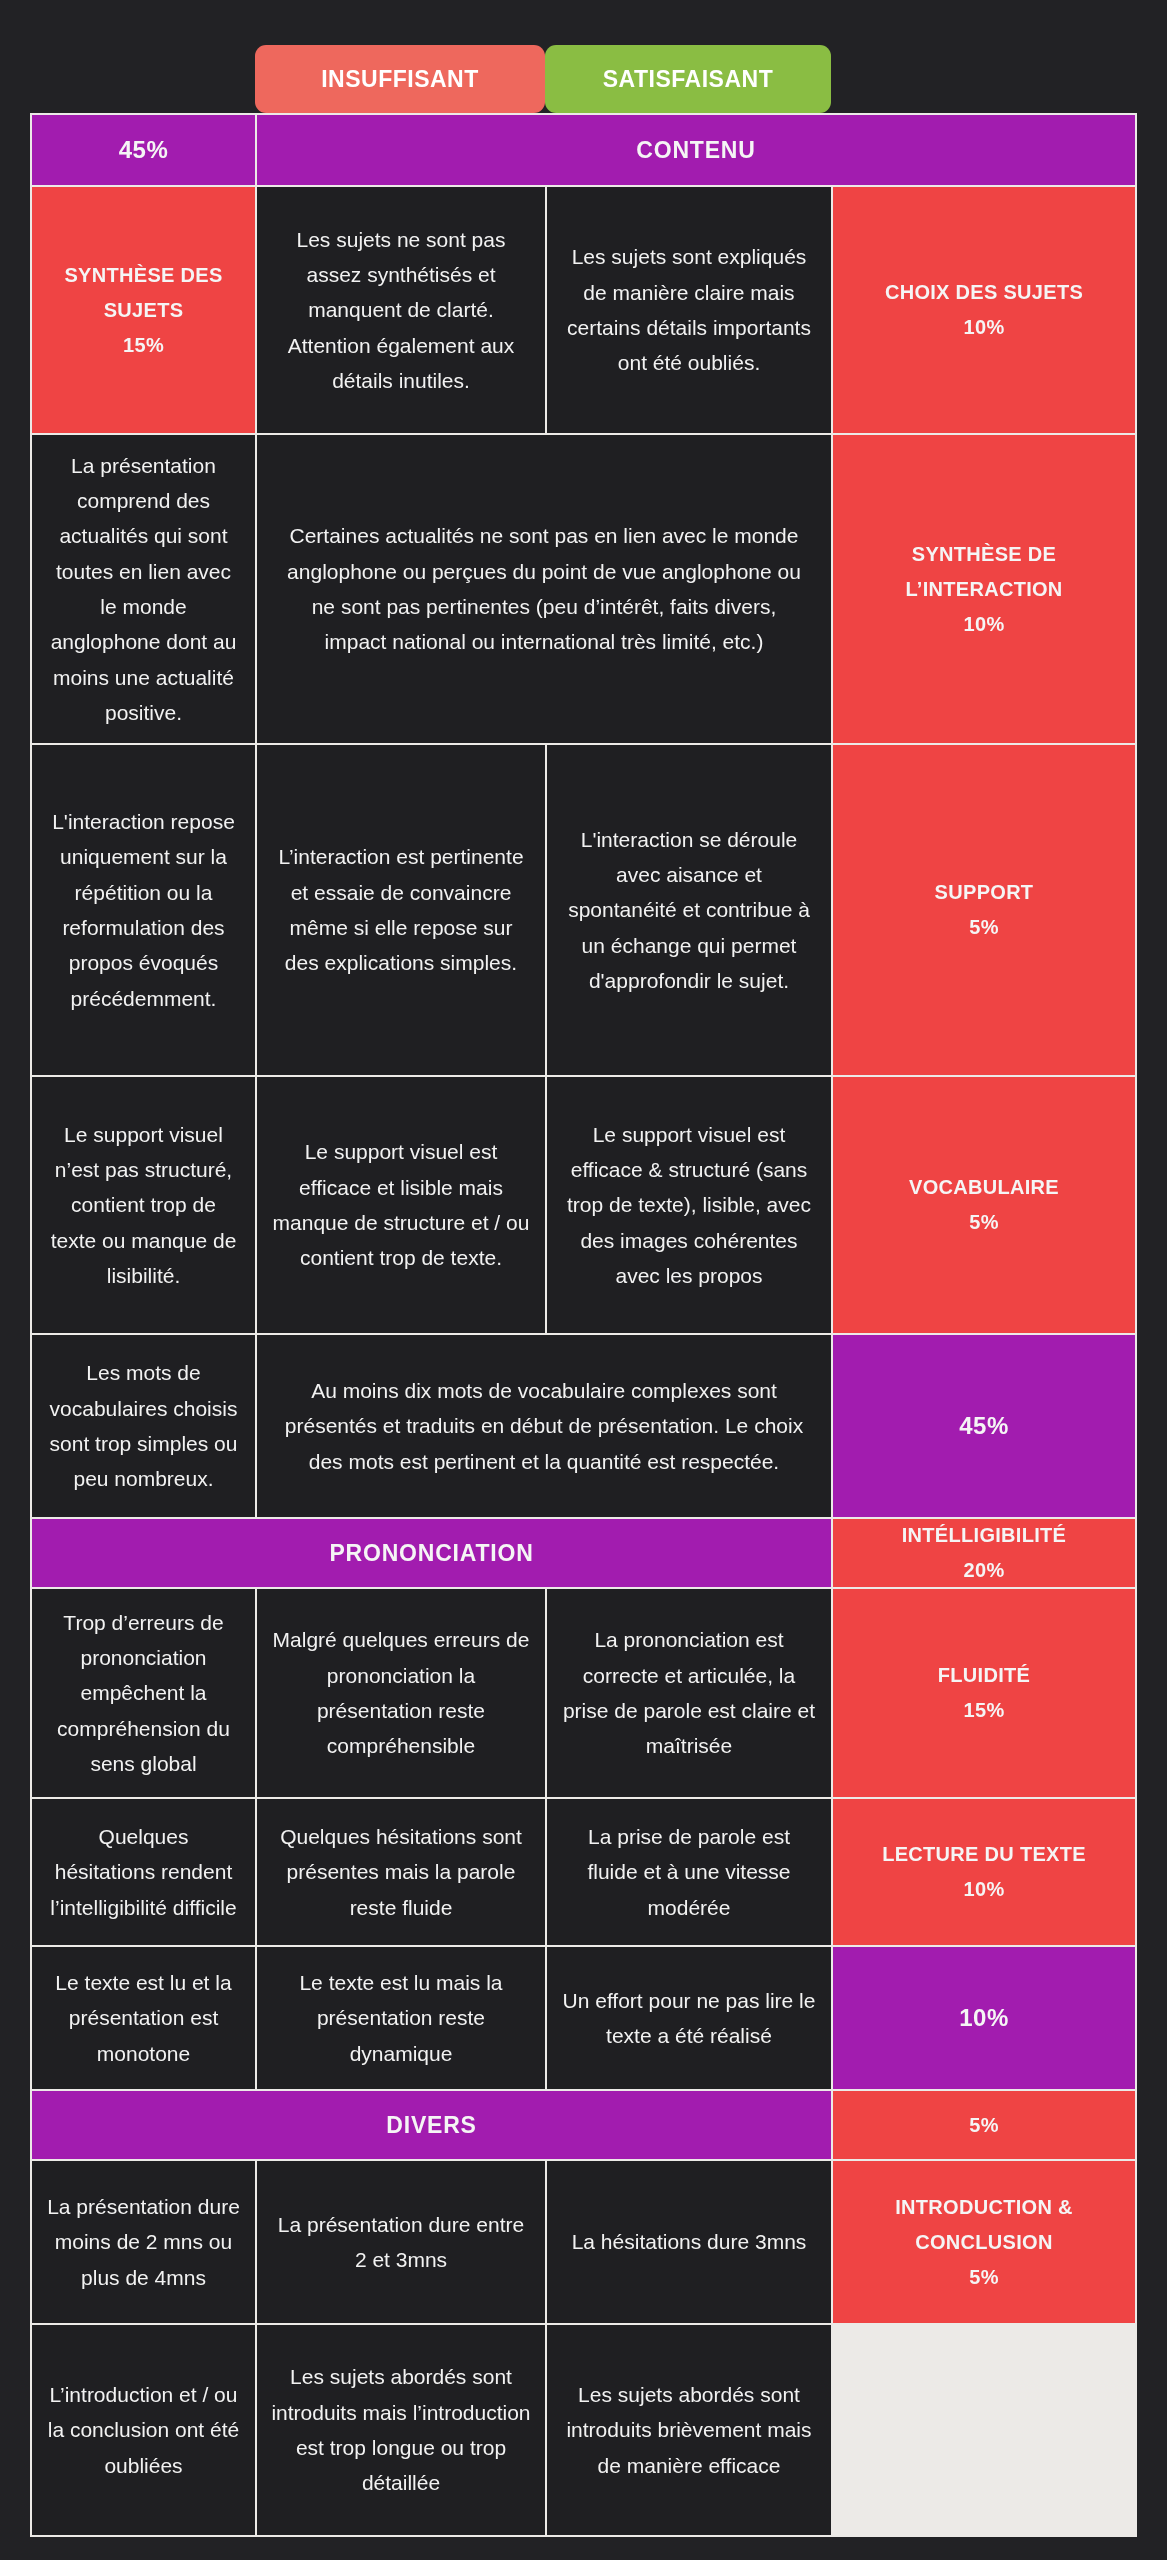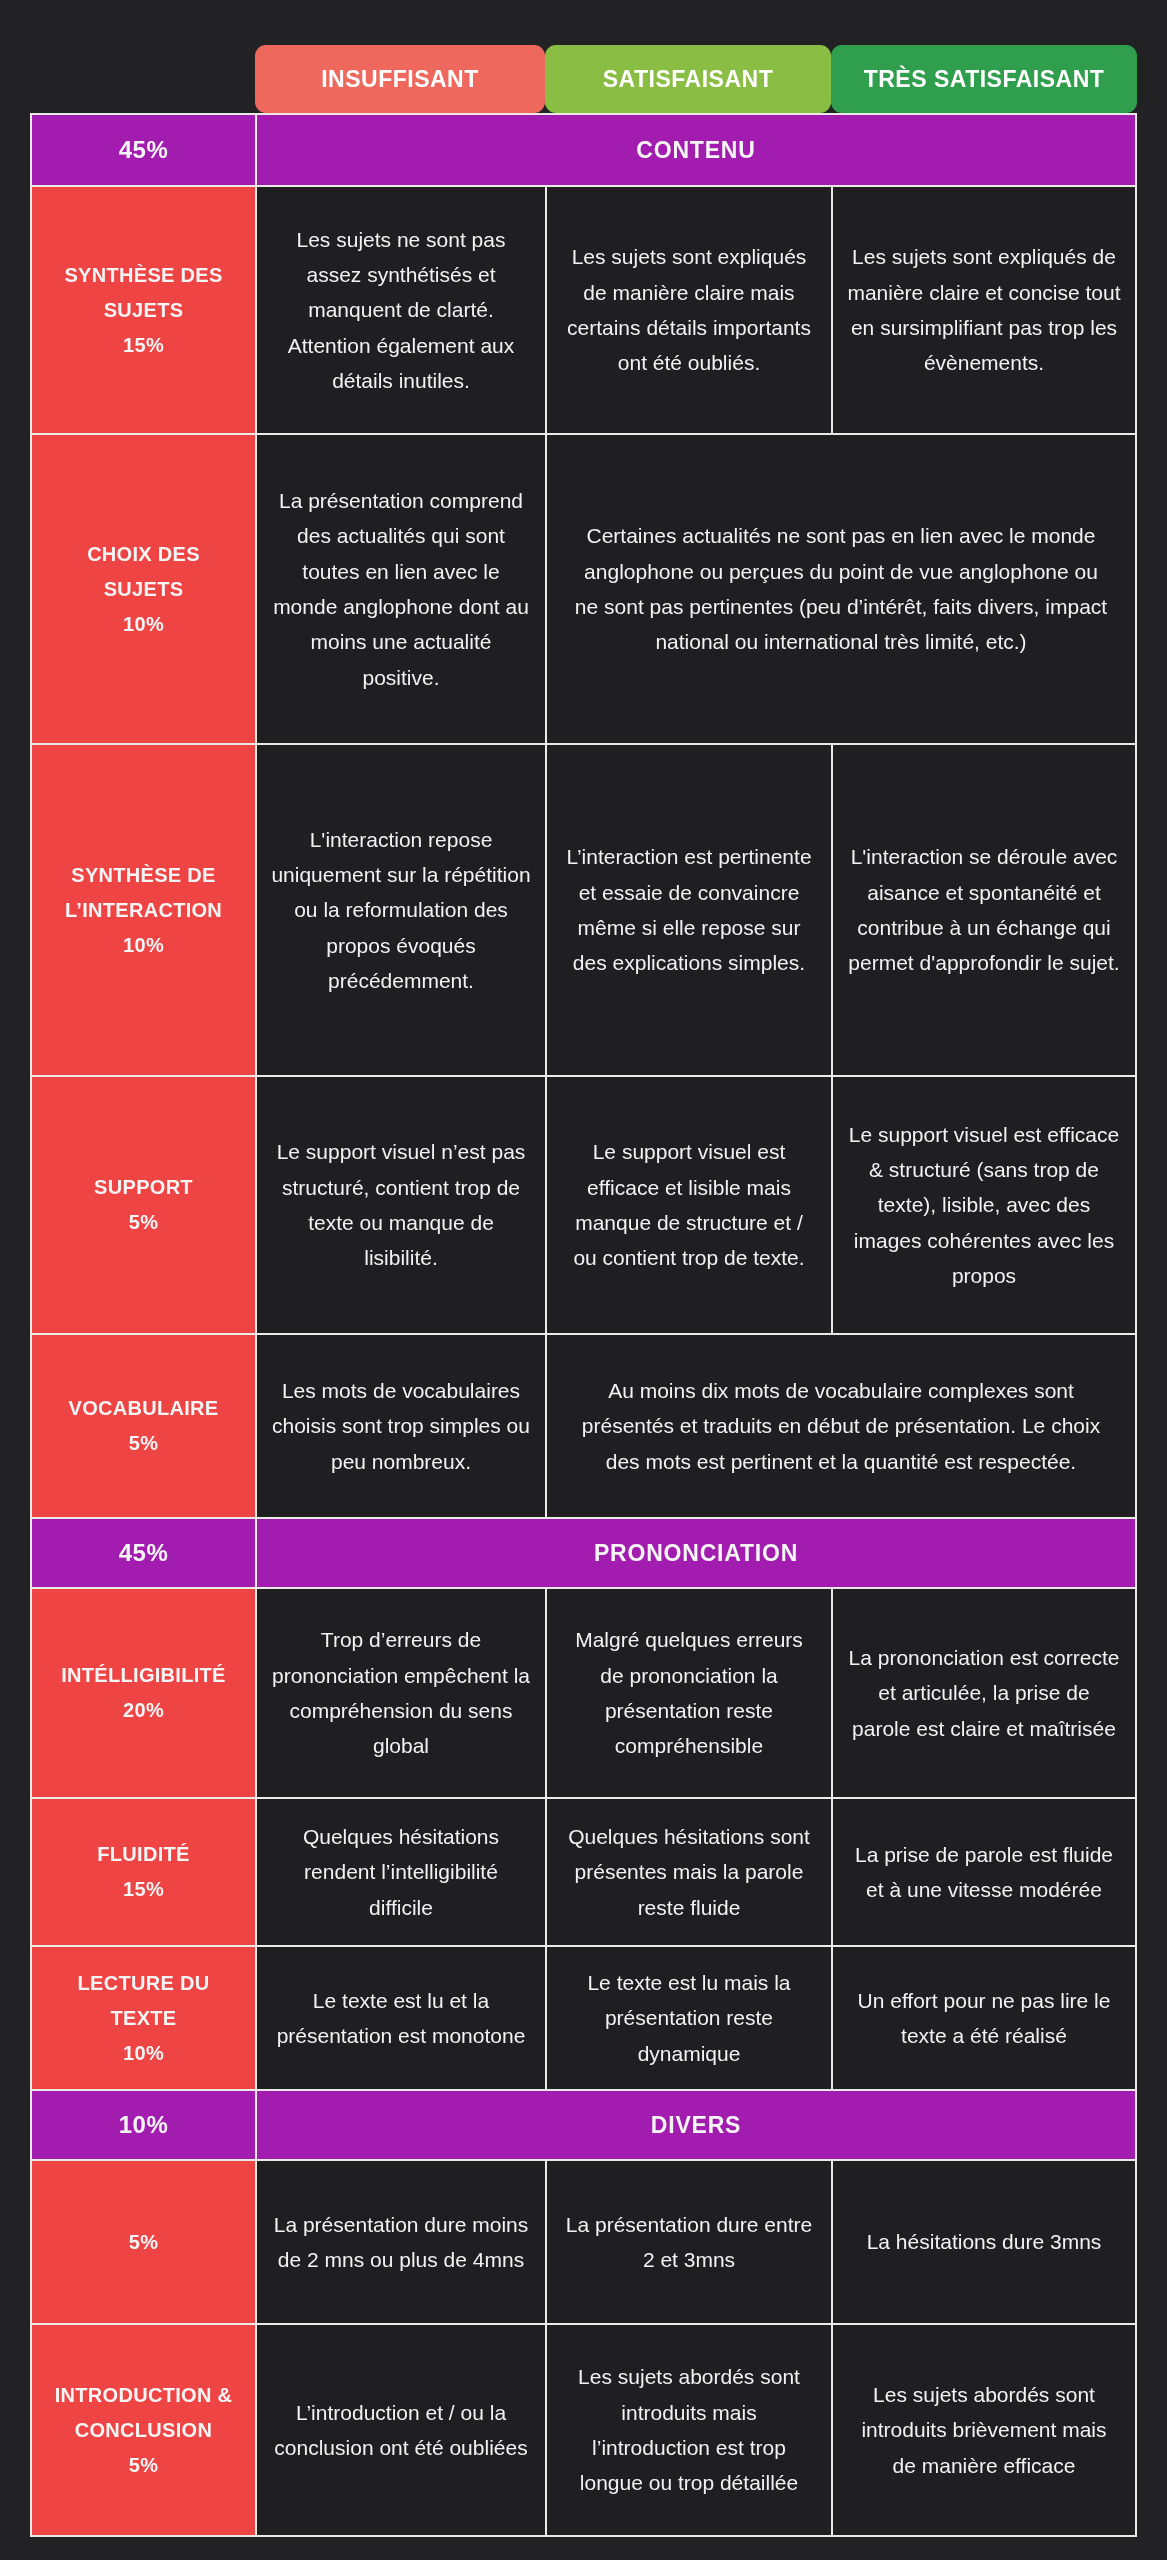--- a/index.html
+++ b/index.html
@@ -64,35 +64,33 @@
   .body-wide{padding:10px 26px;}
 </style>
 </head>
 <body>
 
 <div class="stage">
 
   <div class="colhead">
     <div class="ch ch-1" style="background-color: rgb(238, 104, 93);">INSUFFISANT</div>
     <div class="ch ch-2" style="background-color: rgb(138, 189, 67);">SATISFAISANT</div>
-    <div class="ch ch-3" style="background-color: rgb(47, 158, 77);">TRÈS SATISFAISANT</div>
   </div>
 
   <div class="tbl">
 
     <div class="cell sec sec-pct">45%</div>
     <div class="cell sec sec-title sp3">CONTENU</div>
 
     <div class="cell crit">
       <div>SYNTHÈSE DES SUJETS</div>
       <div class="crit-weight">15%</div>
     </div>
     <div class="cell body">Les sujets ne sont pas assez synthétisés et manquent de clarté. Attention également aux détails inutiles.</div>
     <div class="cell body">Les sujets sont expliqués de manière claire mais certains détails importants ont été oubliés.</div>
-    <div class="cell body">Les sujets sont expliqués de manière claire et concise tout en sursimplifiant pas trop les évènements.</div>
 
     <div class="cell crit">
       <div>CHOIX DES SUJETS</div>
       <div class="crit-weight">10%</div>
     </div>
     <div class="cell body">La présentation comprend des actualités qui sont toutes en lien avec le monde anglophone dont au moins une actualité positive.</div>
     <div class="cell body body-wide sp2">Certaines actualités ne sont pas en lien avec le monde anglophone ou perçues du point de vue anglophone ou ne sont pas pertinentes (peu d’intérêt, faits divers, impact national ou international très limité, etc.)</div>
 
     <div class="cell crit">
       <div>SYNTHÈSE DE L’INTERACTION</div>

